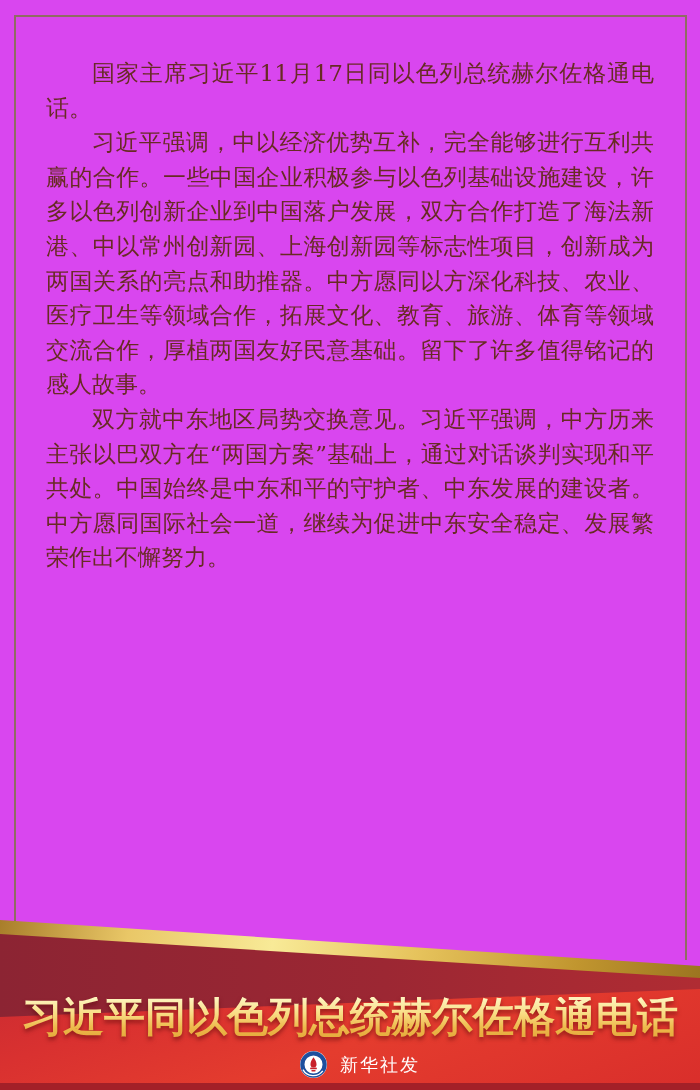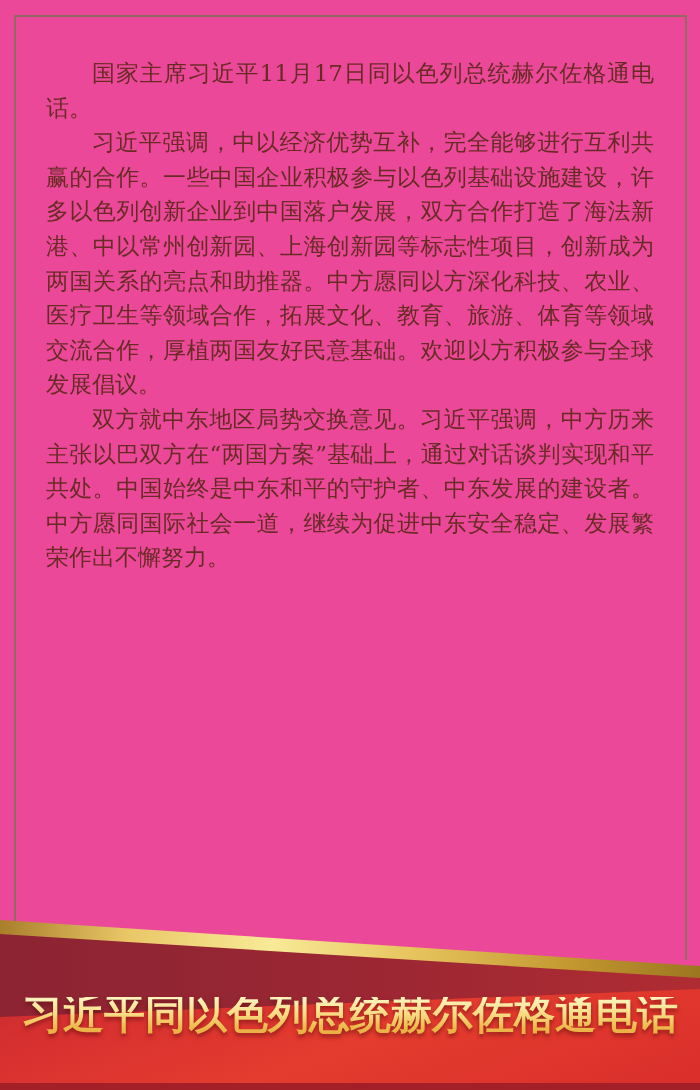--- a/index.html
+++ b/index.html
@@ -2,21 +2,21 @@
 <html><head>
 <meta charset="utf-8">
 <style>
   html, body { margin: 0; padding: 0; }
   body { width: 700px; height: 1090px; overflow: hidden; }
 
   .page {
     position: relative;
     width: 700px;
     height: 1090px;
-    background: #ec4899;
+    background: #d946ef;
     overflow: hidden;
     font-family: "DejaVu Serif", serif;
   }
 
   
   .frame-border {
     position: absolute;
     left: 14px; right: 13px; top: 15px; bottom: 130px;
     border: 2px solid #8f6c63;
     border-bottom: none;
@@ -62,21 +62,21 @@
     position: absolute; inset: 0;
     clip-path: polygon(0 5px, 700px 51px, 700px 63px, 0 19px);
     background: linear-gradient(100deg,
       #a87d2a 0%, #e9c767 18%, #f8ea97 38%, #e6c35c 58%, #c1962f 80%, #96701e 100%);
   }
 
   .banner-title {
     position: absolute;
     left: 0; top: 82px; width: 700px;
     text-align: center;
-    font-family: Liberation Mono, monospace;
+    font-family: Liberation Sans, sans-serif;
     font-weight: 700;
     font-size: 41px;
     line-height: 1;
     letter-spacing: 0px;
     color: #f5c95d;
     background: linear-gradient(to bottom, #fdf3bb 5%, #f9dd85 40%, #edb84a 75%, #e5a93c 100%);
     -webkit-background-clip: text;
     background-clip: text;
     -webkit-text-fill-color: transparent;
     filter: drop-shadow(0 3px 2px rgba(90, 10, 10, 0.55));
@@ -101,27 +101,40 @@
 </style>
 </head>
 <body>
 
 <div class="page">
 
   <div class="frame-border"></div>
 
   <div class="article">
     <p>国家主席习近平11月17日同以色列总统赫尔佐格通电话。</p>
-    <p>习近平强调，中以经济优势互补，完全能够进行互利共赢的合作。一些中国企业积极参与以色列基础设施建设，许多以色列创新企业到中国落户发展，双方合作打造了海法新港、中以常州创新园、上海创新园等标志性项目，创新成为两国关系的亮点和助推器。中方愿同以方深化科技、农业、医疗卫生等领域合作，拓展文化、教育、旅游、体育等领域交流合作，厚植两国友好民意基础。欢迎以方积极参与全球发展倡议。</p>
+    <p>习近平强调，中以经济优势互补，完全能够进行互利共赢的合作。一些中国企业积极参与以色列基础设施建设，许多以色列创新企业到中国落户发展，双方合作打造了海法新港、中以常州创新园、上海创新园等标志性项目，创新成为两国关系的亮点和助推器。中方愿同以方深化科技、农业、医疗卫生等领域合作，拓展文化、教育、旅游、体育等领域交流合作，厚植两国友好民意基础。留下了许多值得铭记的感人故事。</p>
     <p>双方就中东地区局势交换意见。习近平强调，中方历来主张以巴双方在“两国方案”基础上，通过对话谈判实现和平共处。中国始终是中东和平的守护者、中东发展的建设者。中方愿同国际社会一道，继续为促进中东安全稳定、发展繁荣作出不懈努力。</p>
   </div>
 
   <div class="banner">
     <div class="red-band"></div>
     <div class="shadow-wedge"></div>
     <div class="gold-ribbon"></div>
     <div class="bottom-strip"></div>
 
     <div class="banner-title">习近平同以色列总统赫尔佐格通电话</div>
 
+    <div class="credit">
+      <span>
+        <svg class="logo" viewBox="0 0 32 32" aria-hidden="true">
+          <circle cx="16" cy="16" r="16" fill="#ffffff"></circle>
+          <circle cx="16" cy="16" r="13.2" fill="none" stroke="#1d4f9e" stroke-width="5"></circle>
+          <path d="M3.5 22 A 14 14 0 0 0 27 23.5" fill="none" stroke="#ffffff" stroke-width="1.6"></path>
+          <path d="M16 7.5 c-2.4 3.4 -3.6 5.8 -3.6 8.6 a3.6 3.6 0 0 0 7.2 0 c0 -2.8 -1.2 -5.2 -3.6 -8.6 z" fill="#c8202a"></path>
+          <rect x="12" y="19.5" width="8" height="2.2" rx="1" fill="#c8202a"></rect>
+          <rect x="13.4" y="22.4" width="5.2" height="1.8" rx="0.9" fill="#c8202a"></rect>
+        </svg>
+      </span>
+      <span class="label">新华社发</span>
+    </div>
   </div>
 
 </div>
 
 </body></html>

